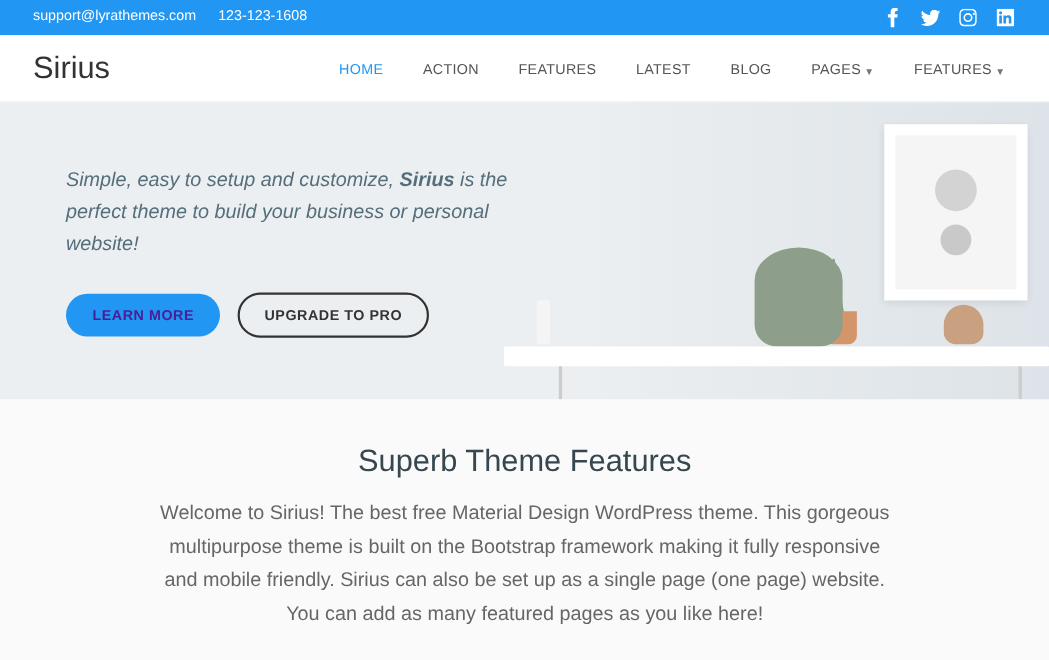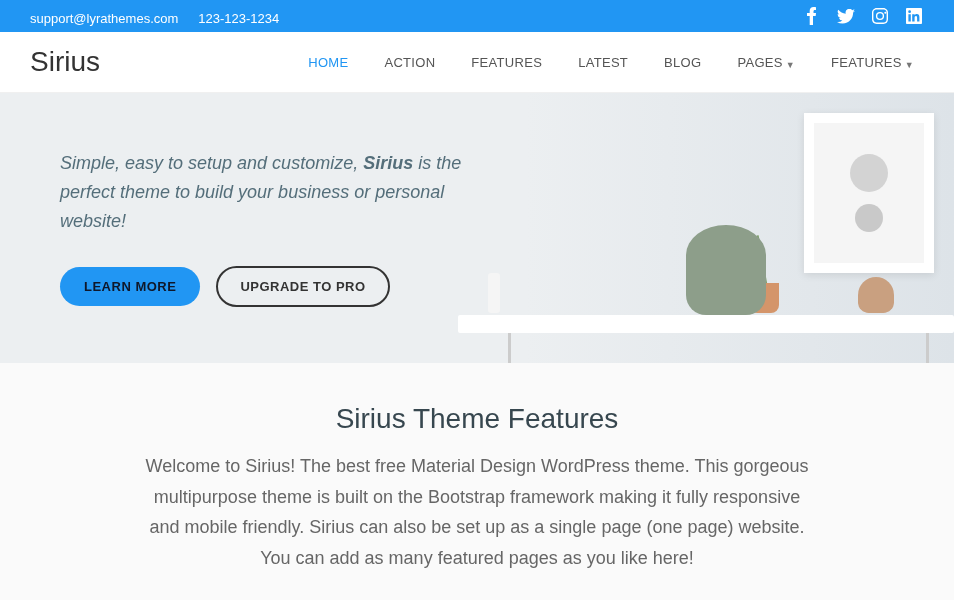--- a/index.html
+++ b/index.html
@@ -4,21 +4,21 @@
   <style>
     * { margin: 0; padding: 0; box-sizing: border-box; }
     body { font-family: 'Segoe UI', Arial, sans-serif; font-size: 14px; color: #333; background: #fff; width: 954px; overflow-x: hidden; }
 
     
     .top-bar {
       background: #2196f3;
       color: #fff;
       padding: 6px 30px;
       display: flex;
-      align-items: flex-end;
+      align-items: flex-start;
       justify-content: space-between;
       font-size: 13px;
     }
     .top-bar-left { display: flex; gap: 20px; align-items: center; }
     .top-bar-right { display: flex; gap: 14px; align-items: center; }
     .social-icon {
       width: 20px; height: 20px;
       display: inline-flex; align-items: center; justify-content: center;
       font-size: 13px; color: #fff; cursor: pointer;
     }
@@ -96,21 +96,21 @@
     .hero-subtitle strong {
       font-weight: 600;
     }
     .hero-buttons {
       display: flex;
       gap: 16px;
       align-items: center;
     }
     .btn-primary {
       background: #2196f3;
-      color: #0f172a;
+      color: #4c1d95;
       padding: 12px 24px;
       border-radius: 25px;
       font-size: 13px;
       font-weight: 600;
       cursor: pointer;
       border: none;
       letter-spacing: 0.5px;
       text-transform: uppercase;
     }
     .btn-secondary {
@@ -277,21 +277,21 @@
       max-width: 680px;
       margin: 0 auto 30px;
     }
   </style>
 </head>
 <body>
 
 <div class="top-bar">
   <div class="top-bar-left">
     <span>support@lyrathemes.com</span>
-    <span>123-123-1234</span>
+    <span>123-123-1608</span>
   </div>
   <div class="top-bar-right">
     <span class="social-icon">
       <svg width="10" height="18" viewBox="0 0 10 18" fill="white">
         <path d="M6.5 6V4.5C6.5 3.7 6.8 3 7.8 3H9V0.2C8.4 0.1 7.5 0 6.5 0C4.2 0 2.7 1.4 2.7 3.9V6H0V9H2.7V18H6V9H8.7L9 6H6.5Z"></path>
       </svg>
     </span>
     <span class="social-icon">
       <svg width="18" height="15" viewBox="0 0 18 15" fill="white">
         <path d="M18 1.8a7.4 7.4 0 0 1-2.1.6A3.7 3.7 0 0 0 17.5.3a7.4 7.4 0 0 1-2.3.9A3.7 3.7 0 0 0 8.8 4.7 10.5 10.5 0 0 1 1.3.7a3.7 3.7 0 0 0 1.1 4.9 3.7 3.7 0 0 1-1.7-.5v.1a3.7 3.7 0 0 0 3 3.6 3.7 3.7 0 0 1-1.7.1 3.7 3.7 0 0 0 3.4 2.6A7.4 7.4 0 0 1 0 13a10.4 10.4 0 0 0 5.6 1.6c6.8 0 10.5-5.6 10.5-10.5v-.5A7.5 7.5 0 0 0 18 1.8z"></path>
@@ -359,19 +359,19 @@
       </div>
 
       <div class="desk-top"></div>
       <div class="desk-leg-left"></div>
       <div class="desk-leg-right"></div>
     </div>
   </div>
 </div>
 
 <div class="features-section">
-  <h2 class="features-title">Sirius Theme Features</h2>
+  <h2 class="features-title">Superb Theme Features</h2>
   <p class="features-desc">
     Welcome to Sirius! The best free Material Design WordPress theme. This gorgeous multipurpose theme is built on the Bootstrap framework making it fully responsive and mobile friendly. Sirius can also be set up as a single page (one page) website.<br>
     You can add as many featured pages as you like here!
   </p>
 
 </div>
 
 </body></html>

